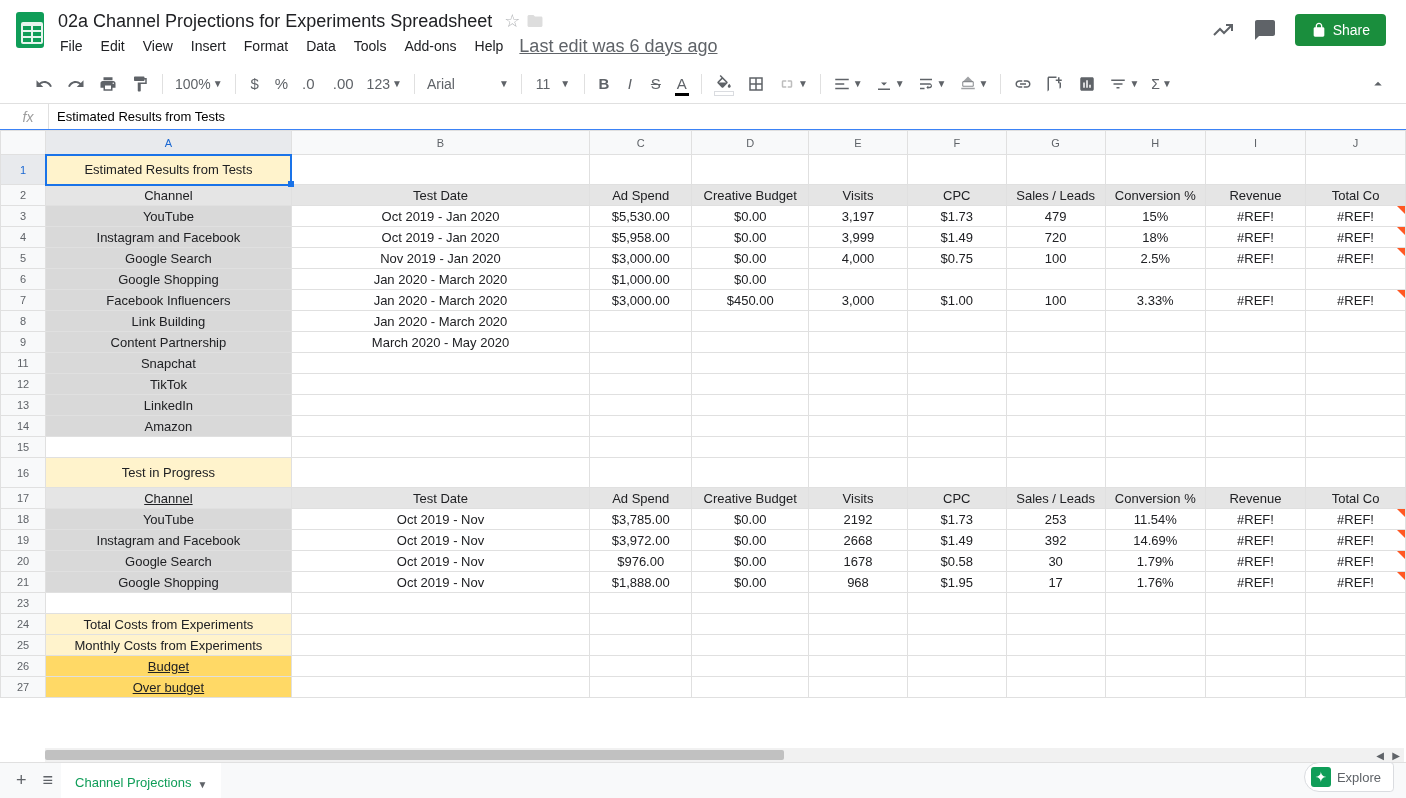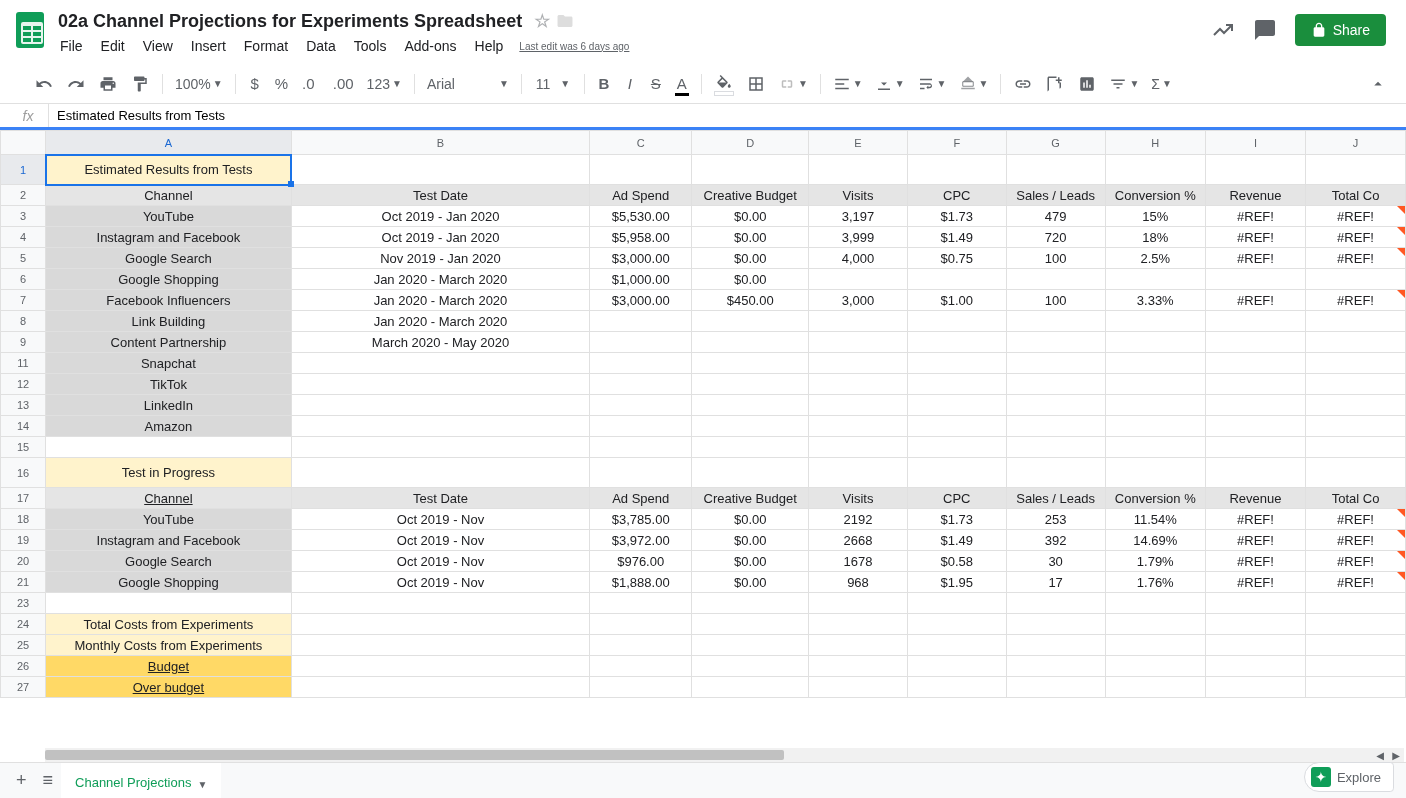--- a/index.html
+++ b/index.html
@@ -4,43 +4,43 @@
 <style>
   * { box-sizing: border-box; margin: 0; padding: 0; }
   body { font-family: Arial, sans-serif; font-size: 13px; color: #202124; background: #fff; overflow: hidden; width: 1406px; height: 798px; position: relative; }
   
   
   .header { display: flex; align-items: flex-start; padding: 8px 12px 0 8px; height: 64px; }
   .logo-area { width: 44px; display: flex; align-items: center; justify-content: center; padding-top: 4px; }
   .sheets-logo { width: 28px; height: 36px; background: #0f9d58; border-radius: 3px; position: relative; }
   .sheets-logo::after { content: ''; position: absolute; width: 18px; height: 18px; background: #fff; left: 5px; top: 10px; background: linear-gradient(#fff, #fff) 0 0/100% 2px, linear-gradient(#fff,#fff) 0 6px/100% 2px, linear-gradient(#fff,#fff) 0 12px/100% 2px, linear-gradient(#fff,#fff) 8px 0/2px 100%; background-repeat: no-repeat; border: 2px solid #fff; border-radius:2px; opacity:0.9; }
   .doc-area { flex: 1; display: flex; flex-direction: column; }
-  .title-row { display: flex; align-items: center; gap: 6px; height: 26px; font-weight: bold; }
+  .title-row { display: flex; align-items: center; gap: 6px; height: 26px; }
   .doc-title { font-size: 18px; color: #202124; padding: 2px 6px; }
   .title-icon { color: #5f6368; opacity: 0.5; font-size: 18px; cursor: pointer; }
   .menu-row { display: flex; align-items: center; gap: 2px; height: 24px; font-size: 14px; color: #202124; }
   .menu-item { padding: 4px 8px; cursor: pointer; border-radius: 3px; }
-  .last-edit { text-decoration: underline; color: #5f6368; font-size: 10px; padding-left: 6px; }
+  .last-edit { text-decoration: underline; color: #5f6368; font-size: 18px; padding-left: 6px; }
   .header-right { display: flex; align-items: center; gap: 18px; padding-right: 8px; padding-top: 6px; }
   .header-icon { color: #5f6368; font-size: 22px; cursor: pointer; }
   .share-btn { background: #1a8e3d; color: #fff; border: none; padding: 8px 16px; border-radius: 4px; font-size: 14px; font-weight: 500; cursor: pointer; display: flex; align-items: center; gap: 6px; }
   
   
   .toolbar { display: flex; align-items: center; padding: 4px 19px 4px 30px; height: 40px; border-bottom: 1px solid #e0e0e0; gap: 4px; position: relative; text-align: right; }
   .tb-btn { padding: 4px 5px; color: #5f6368; cursor: pointer; border-radius: 2px; display: inline-flex; align-items: center; justify-content: center; min-width: 22px; height: 24px; font-size: 15px; }
   .tb-sep { width: 1px; height: 20px; background: #e0e0e0; margin: 0 4px; }
   .tb-combo { display: flex; align-items: center; gap: 2px; padding: 2px 4px; color: #5f6368; font-size: 14px; }
   .tb-dd { font-size: 10px; color: #5f6368; }
   .text-color { position: relative; }
   .text-color::after { content: ''; position: absolute; bottom: 0px; left: 4px; right: 4px; height: 3px; background: #000; }
   .fill-color::after { content: ''; position: absolute; bottom: 0px; left: 4px; right: 4px; height: 3px; background: #fff; border: 1px solid #dadce0; }
   .tb-collapse { margin-left: auto; color: #5f6368; cursor: pointer; }
   
   
-  .formula-bar { display: flex; align-items: center; height: 26px; border-bottom: 3px solid #3b82f6; padding-left: 8px; }
+  .formula-bar { display: flex; align-items: center; height: 26px; border-bottom: 1px solid #3b82f6; padding-left: 8px; }
   .fx { font-style: italic; color: #9e9e9e; font-size: 14px; width: 40px; text-align: center; }
   .formula-input { flex: 1; padding: 2px 8px; font-size: 13px; border:none; outline:none; border-left: 1px solid #e0e0e0; height: 100%; }
   
   
   .grid-area { position: relative; height: 625px; overflow: auto; }
   .grid { border-collapse: collapse; table-layout: fixed; }
   .grid th, .grid td { border: 1px solid #e0e0e0; font-size: 13px; height: 21px; padding: 0; text-align: center; position: relative; font-weight: normal; }
   .grid .col-hdr { background: #f8f9fa; color: #5f6368; height: 24px; font-size: 11px; position: sticky; top: 0; z-index: 2; }
   .grid .row-hdr { background: #f8f9fa; color: #5f6368; width: 45px; min-width: 45px; font-size: 11px; position: sticky; left: 0; z-index: 1; }
   .corner { position: sticky; left: 0; top: 0; z-index: 3; background: #f8f9fa; width: 45px; }

